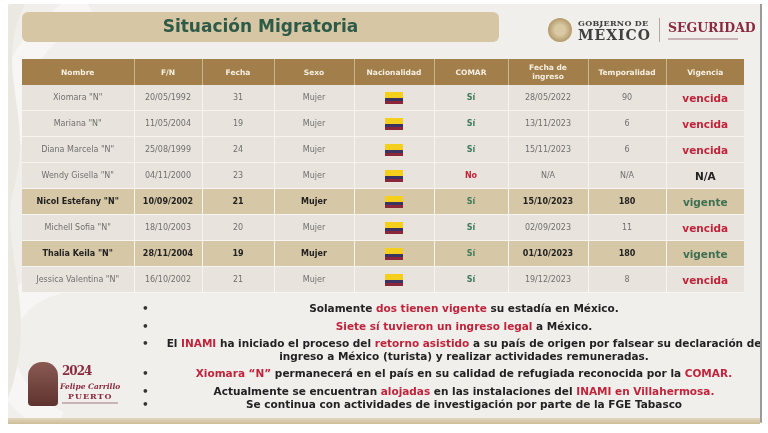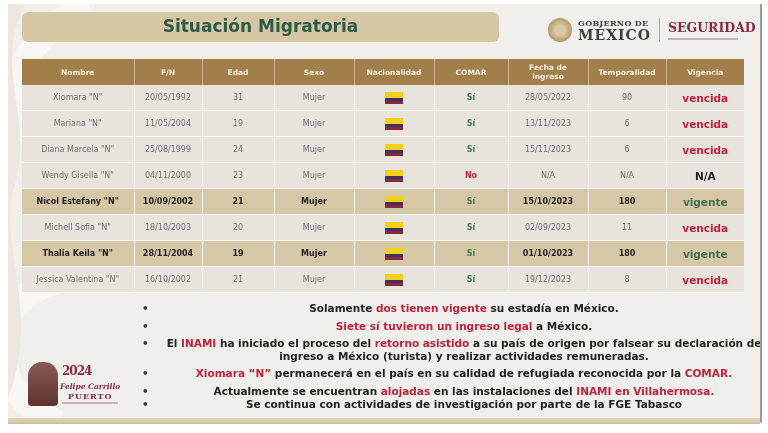--- a/index.html
+++ b/index.html
@@ -82,21 +82,21 @@
         <col style="width:80px">
         <col style="width:74px">
         <col style="width:80px">
         <col style="width:78px">
         <col style="width:78px">
     </colgroup>
     <thead>
       <tr>
         <th>Nombre</th>
         <th>F/N</th>
-        <th>Edad</th>
+        <th>Fecha</th>
         <th>Sexo</th>
         <th>Nacionalidad</th>
         <th>COMAR</th>
         <th style="padding:0 14px;">Fecha de ingreso</th>
         <th>Temporalidad</th>
         <th>Vigencia</th>
       </tr>
     </thead>
     <tbody id="tbody">
         <tr class="normal">

